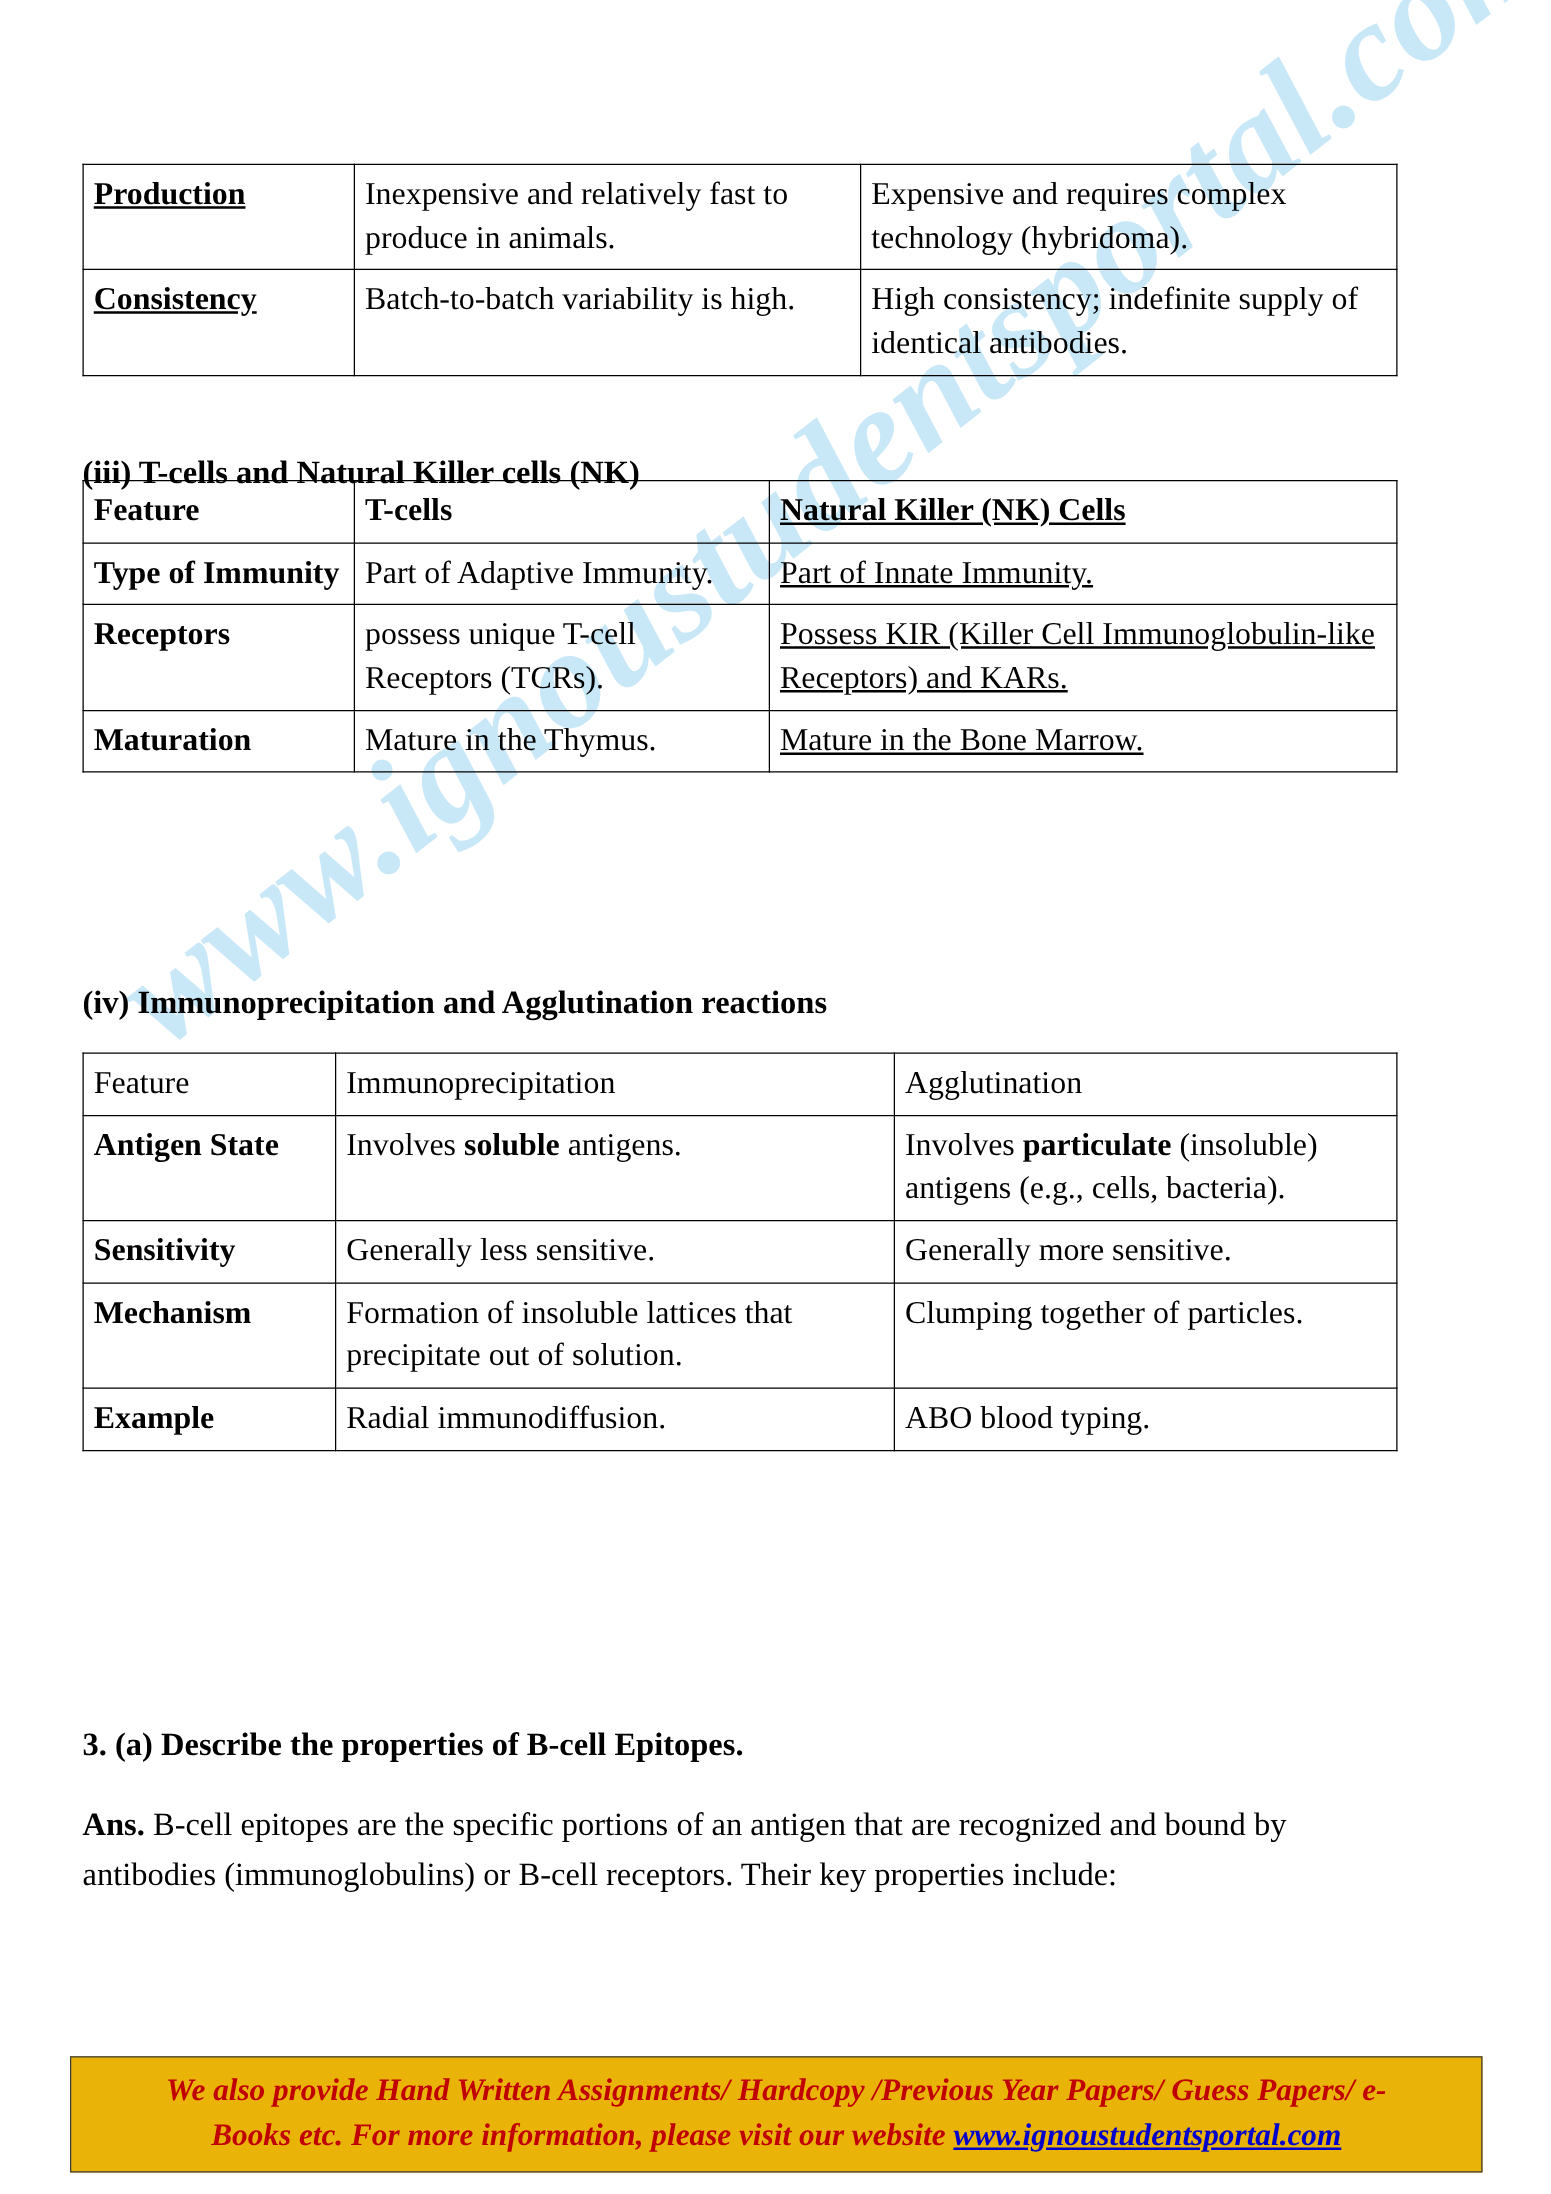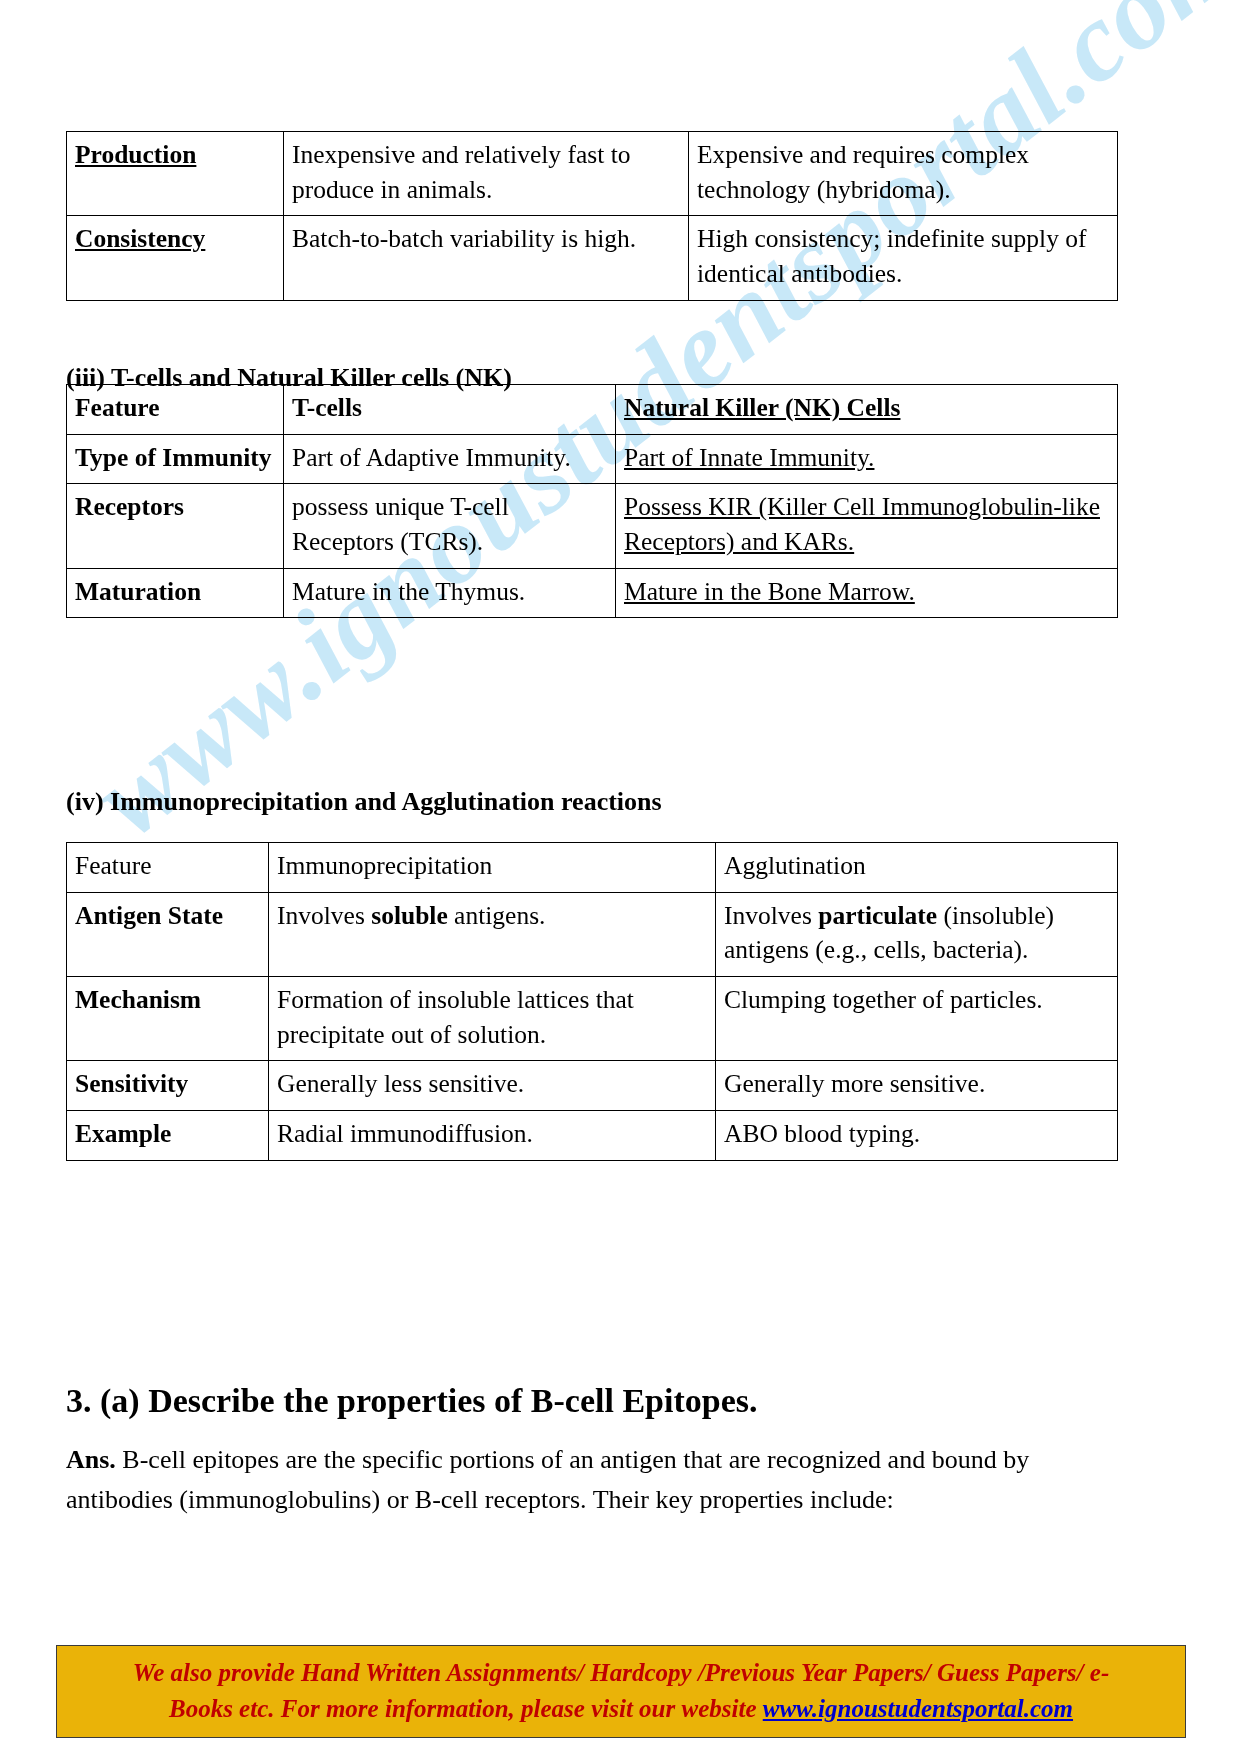--- a/index.html
+++ b/index.html
@@ -82,21 +82,21 @@
   #table-immuno-agg .c2 { width: 385px; }
 
   
   .section-heading {
     font-size: 26px;
     font-weight: 700;
     margin: 0;
     line-height: 1.3;
   }
   .question-heading {
-    font-size: 34px;
+    font-size: 26px;
     font-weight: 700;
     margin: 0;
     line-height: 1.35;
   }
   .answer-para {
     font-size: 26px;
     line-height: 1.52;
     margin: 0;
     text-align: left;
   }
@@ -200,28 +200,28 @@
           <td class="c0">Feature</td>
           <td class="c1">Immunoprecipitation</td>
           <td class="c2">Agglutination</td>
         </tr>
         <tr>
           <td class="c0 bold">Antigen State</td>
           <td class="c1"><span>Involves </span><span class="bold">soluble</span><span> antigens.</span></td>
           <td class="c2"><span>Involves </span><span class="bold">particulate</span><span> (insoluble) antigens (e.g., cells, bacteria).</span></td>
         </tr>
         <tr>
+          <td class="c0 bold">Sensitivity</td>
+          <td class="c1">Generally less sensitive.</td>
+          <td class="c2">Generally more sensitive.</td>
+        </tr>
+        <tr>
           <td class="c0 bold">Mechanism</td>
           <td class="c1">Formation of insoluble lattices that precipitate out of solution.</td>
           <td class="c2">Clumping together of particles.</td>
-        </tr>
-        <tr>
-          <td class="c0 bold">Sensitivity</td>
-          <td class="c1">Generally less sensitive.</td>
-          <td class="c2">Generally more sensitive.</td>
         </tr>
         <tr>
           <td class="c0 bold">Example</td>
           <td class="c1">Radial immunodiffusion.</td>
           <td class="c2">ABO blood typing.</td>
         </tr>
       </tbody>
     </table>
   </div>
 

